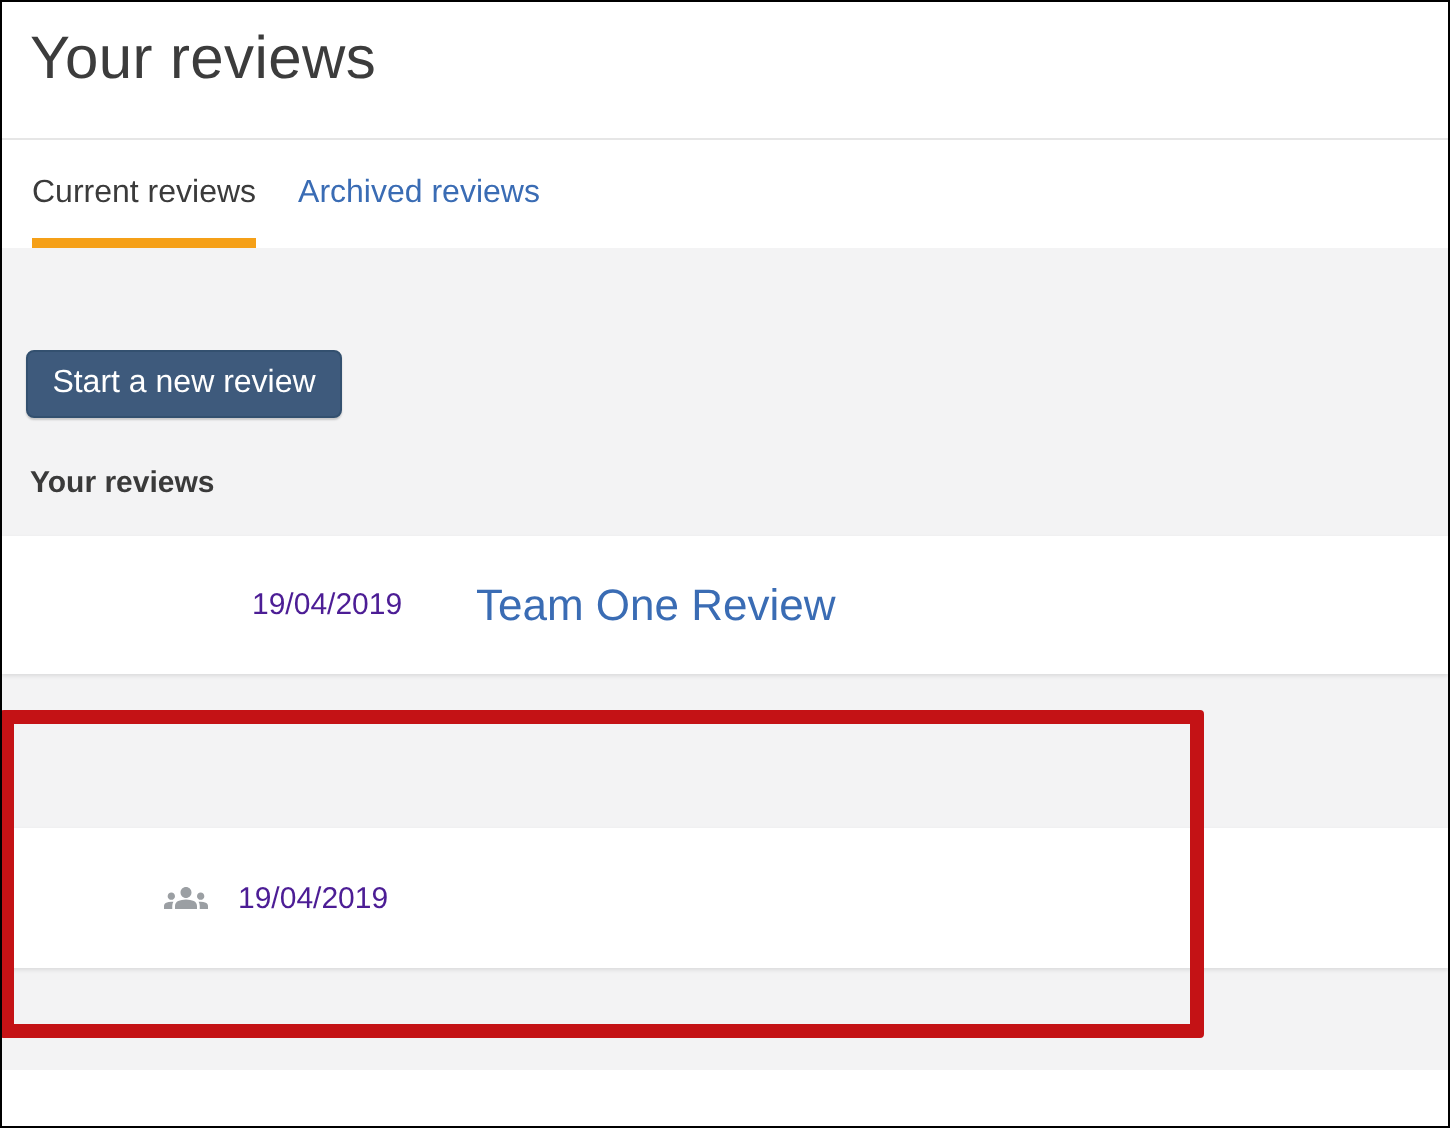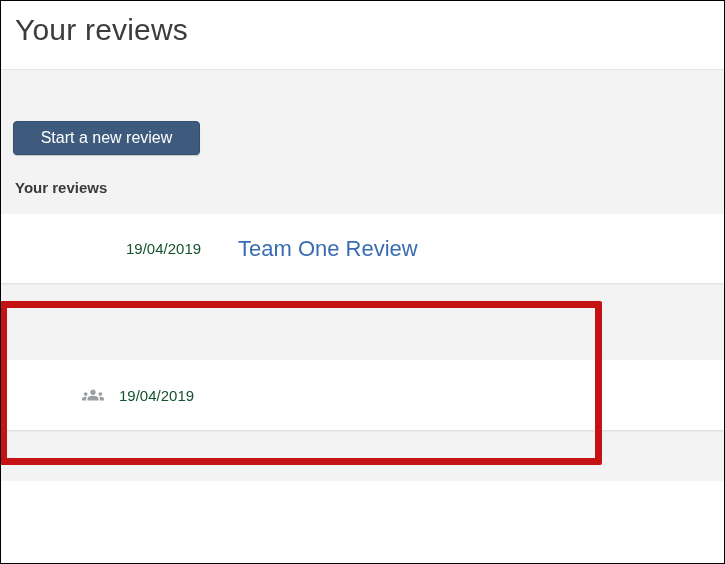--- a/index.html
+++ b/index.html
@@ -52,21 +52,21 @@
   .tab.inactive { color: #3a6cb4; }
   
   .content {
     position: relative;
     height: 411px;
     background: #f3f3f4;
   }
   .start-btn {
     position: absolute;
     left: 12px; top: 51px;
-    width: 187px; height: 34px;
+    width: 158px; height: 34px;
     background: #3e5a7c;
     border: 1px solid #33506f;
     border-radius: 4px;
     color: #ffffff;
     font-size: 16px;
     font-family: "Liberation Sans", sans-serif;
     cursor: pointer;
     box-shadow: 0 1px 1px rgba(0,0,0,0.18);
     text-align: center;
   }
@@ -93,21 +93,21 @@
   .row-icon {
     width: 24px; height: 24px;
     margin-right: 14px;
     flex: 0 0 auto;
     display: flex; align-items: center; justify-content: center;
   }
   .row-icon svg { width: 22px; height: 22px; fill: #9b9fa3; }
   .row-date {
     width: 88px;
     font-size: 15px;
-    color: #14532d;
+    color: #4c1d95;
     flex: 0 0 auto;
   }
   .row-link {
     margin-left: 24px;
     font-size: 22px;
     color: #3a6cb4;
     text-decoration: none;
     cursor: pointer;
   }
   
@@ -123,20 +123,24 @@
 </style>
 </head>
 <body>
 
 <div class="frame">
 
   <div class="header">
     <h1 class="page-title">Your reviews</h1>
   </div>
 
+  <div class="tabbar">
+    <div class="tab active">Current reviews</div>
+    <div class="tab inactive">Archived reviews</div>
+  </div>
 
   <div class="content">
 
     <button class="start-btn">Start a new review</button>
 
     <h2 class="section-heading heading-1">Your reviews</h2>
 
     <div class="row-card card-1">
       <span class="row-date">19/04/2019</span>
       <a class="row-link">Team One Review</a>

